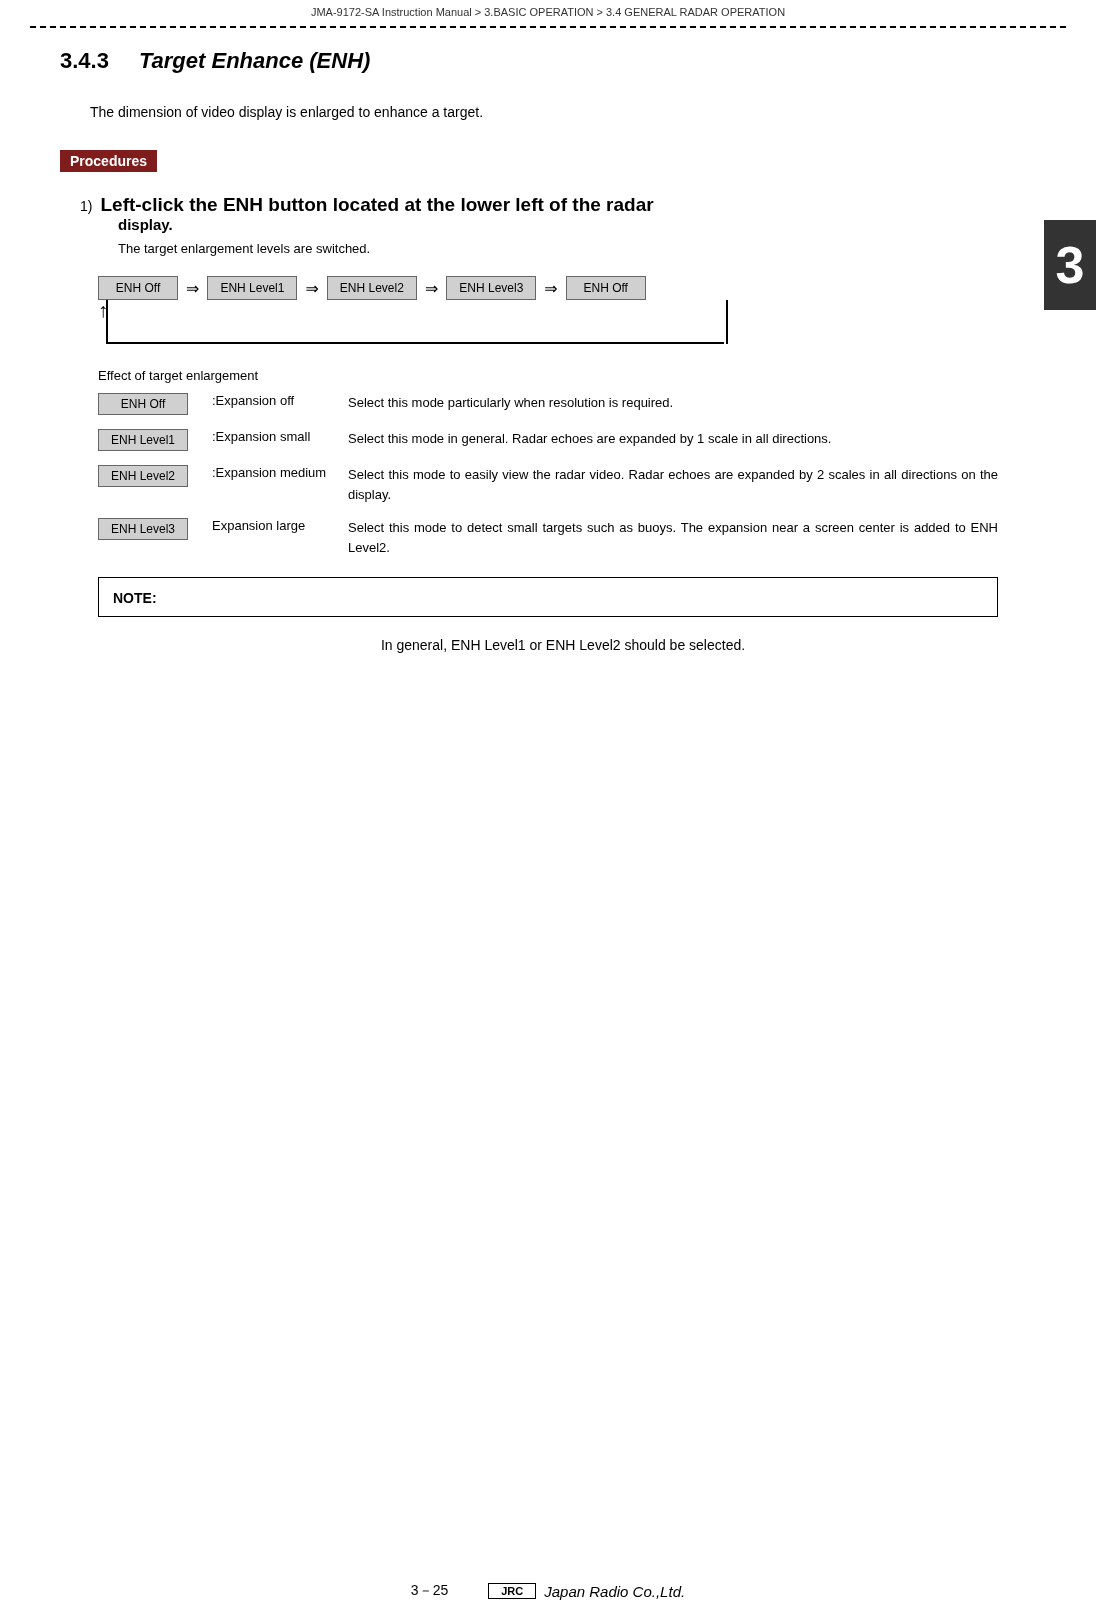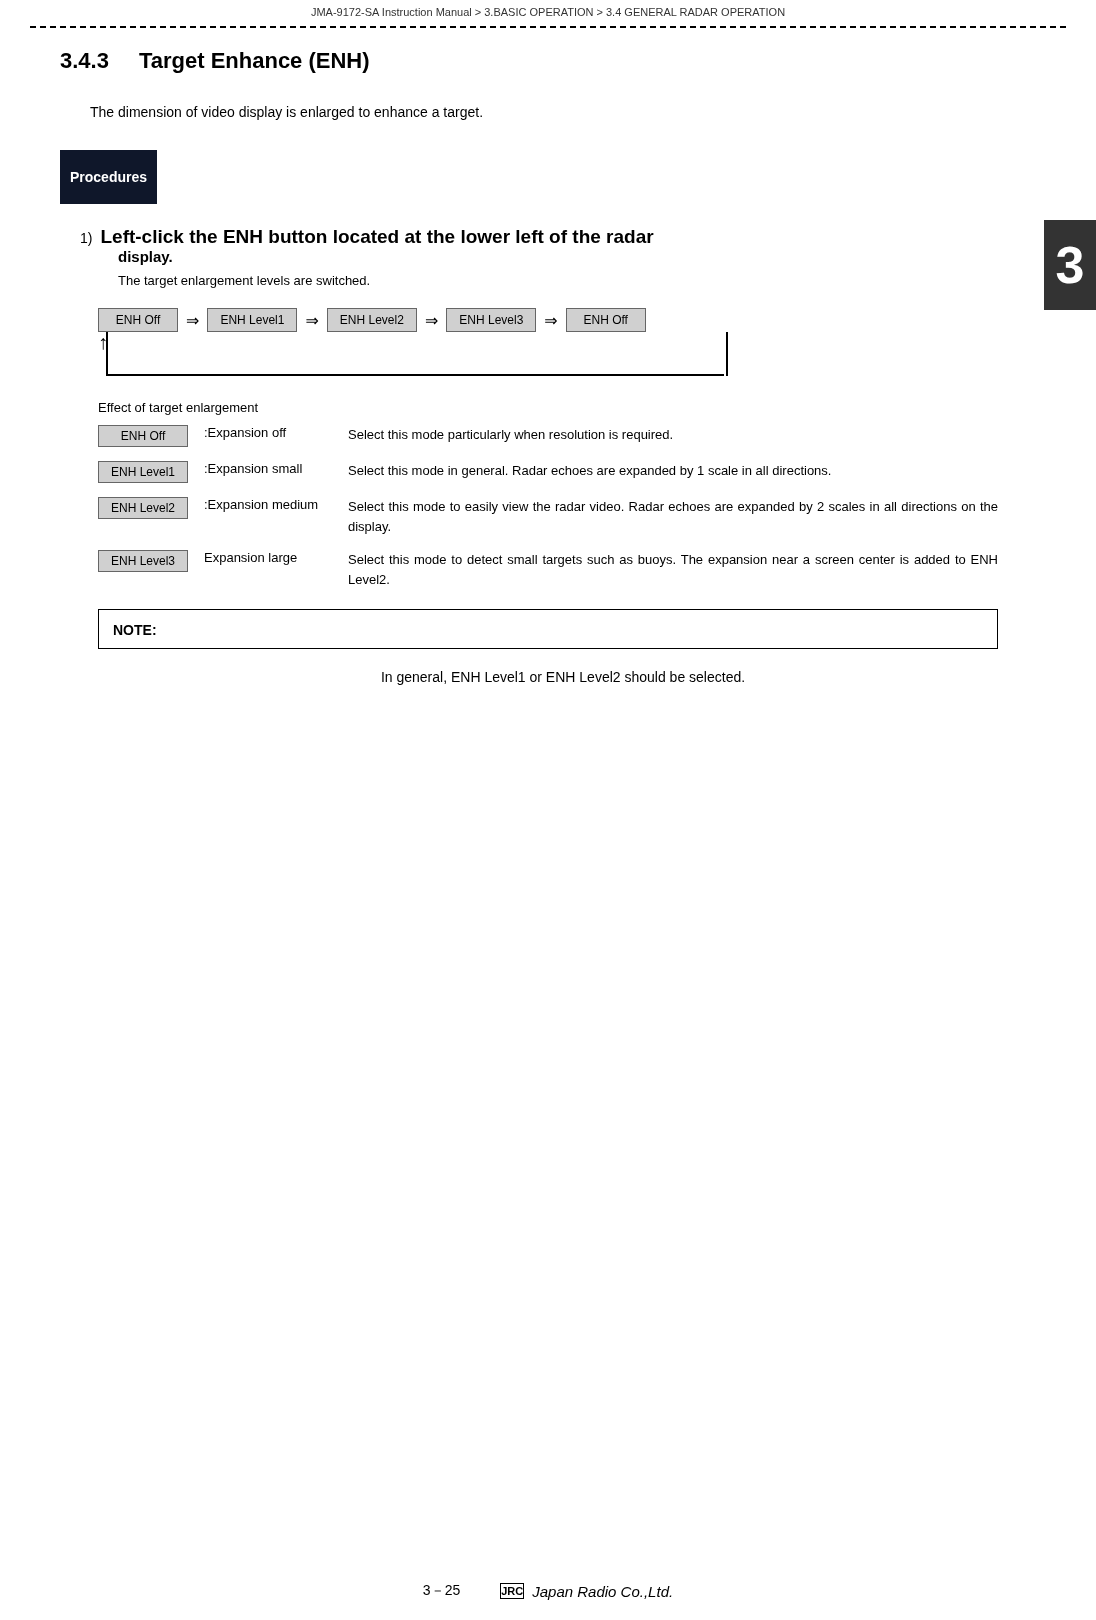--- a/index.html
+++ b/index.html
@@ -55,25 +55,25 @@
     
     .intro-text {
       margin-left: 30px;
       margin-bottom: 30px;
       font-size: 14px;
     }
 
     
     .procedures-label {
       display: inline-block;
-      background: #0f172a;
+      background: #7f1d1d;
       color: #fff;
       font-weight: bold;
       font-size: 14px;
-      padding: 19px 10px;
+      padding: 3px 10px;
       margin-bottom: 12px;
     }
 
     
     .step {
       margin-left: 20px;
     }
     .step-number {
       font-size: 14px;
       font-weight: normal;
@@ -143,21 +143,21 @@
       padding: 3px 10px;
       font-size: 12px;
       min-width: 90px;
       text-align: center;
       flex-shrink: 0;
     }
     .effect-label {
       font-size: 13px;
       min-width: 160px;
       flex-shrink: 0;
-      padding-left: 16px;
+      padding-left: 24px;
     }
     .effect-desc {
       font-size: 13px;
       flex: 1;
       text-align: justify;
       line-height: 1.5;
     }
 
     
     .note-box {
@@ -203,42 +203,42 @@
     .footer-page {
       font-size: 14px;
     }
     .footer-logo {
       display: flex;
       align-items: center;
       gap: 8px;
     }
     .jrc-box {
       border: 1px solid #000;
-      padding: 1px 0;
+      padding: 1px 12px;
       font-size: 11px;
       font-weight: bold;
     }
     .footer-company {
       font-style: italic;
       font-size: 15px;
     }
   </style>
 </head>
 <body>
 
 <div class="header-bar">JMA-9172-SA Instruction Manual  &gt;  3.BASIC OPERATION  &gt;  3.4  GENERAL RADAR OPERATION</div>
 <div class="dashed-line"></div>
 
 <div class="chapter-tab">3</div>
 
 <div class="content">
 
   <div style="display:flex; align-items:baseline; margin-bottom:30px;">
     <span class="section-number" style="font-size:22px; font-weight:bold;">3.4.3</span>
-    <span style="font-size:22px; font-weight:bold;">Target Enhance (ENH)</span>
+    <span style="font-size:22px; font-weight:bold;font-style:italic;">Target Enhance (ENH)</span>
   </div>
 
   <div class="intro-text">The dimension of video display is enlarged to enhance a target.</div>
 
   <div style="margin-bottom:10px;">
     <span class="procedures-label">Procedures</span>
   </div>
 
   <div class="step">
     <span class="step-number">1)</span><span class="step-text">Left-click the  ENH  button located at the lower left of the radar</span>

